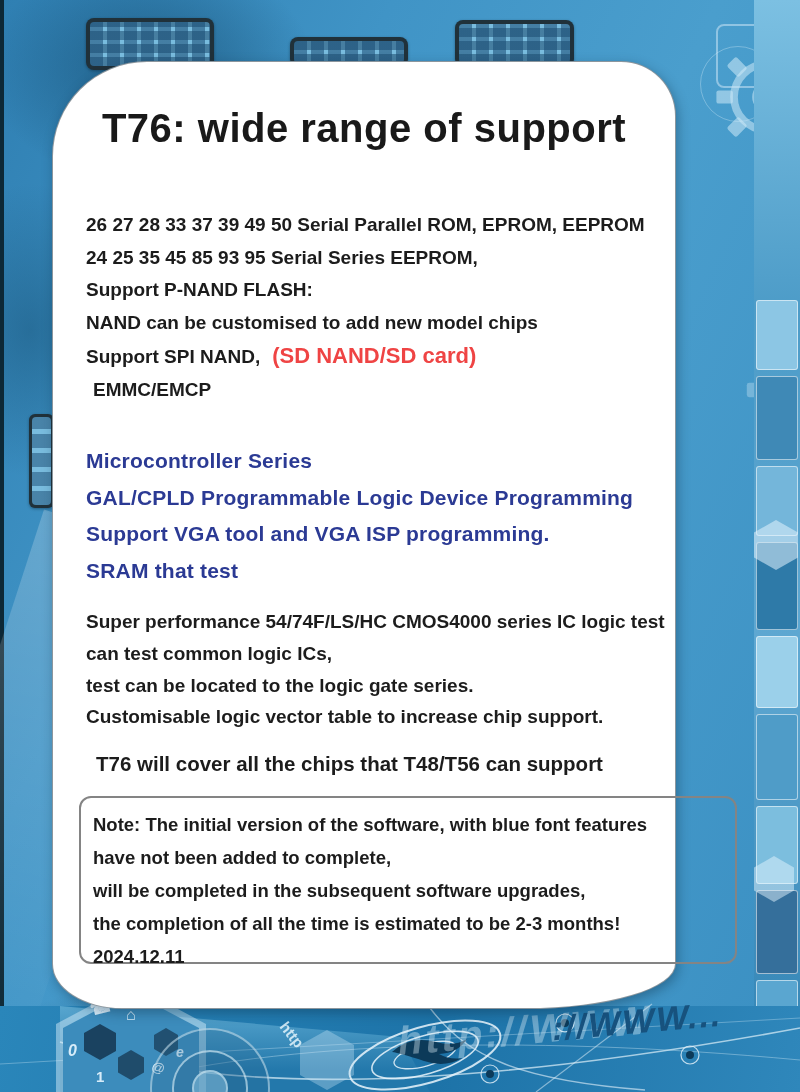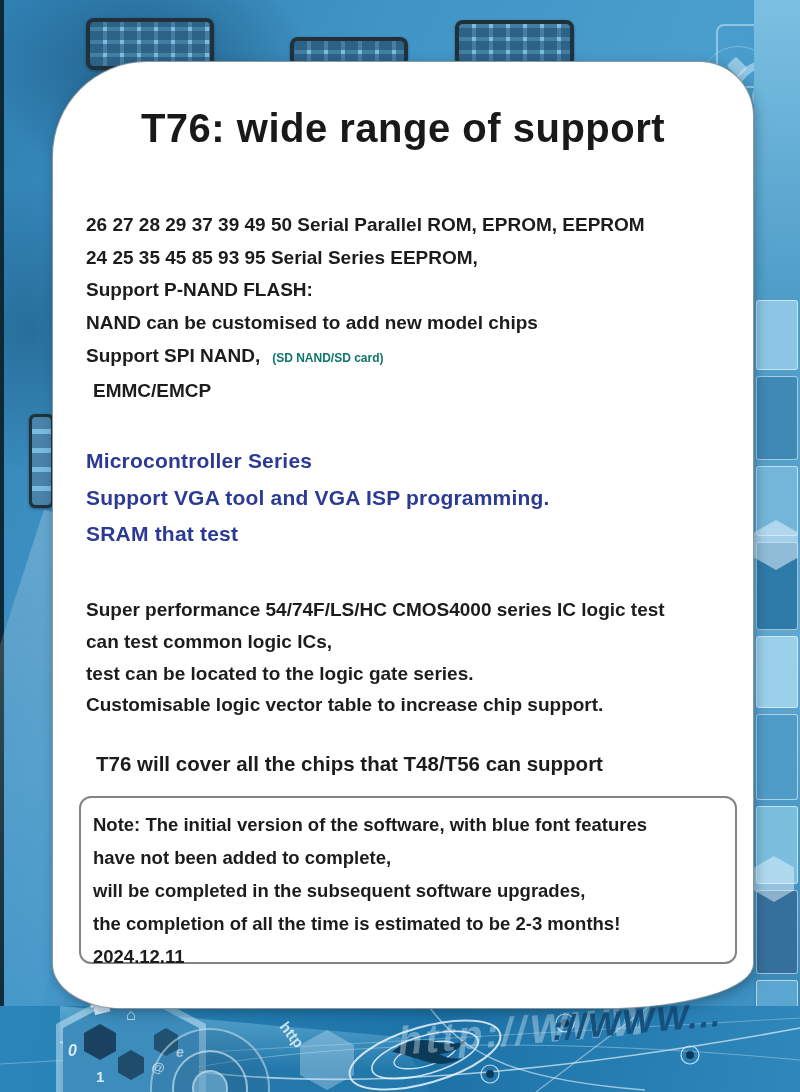--- a/index.html
+++ b/index.html
@@ -71,32 +71,32 @@
   .hex-glyph{position:absolute;color:rgba(232,246,255,.9);font-weight:bold;}
   .hex2{left:300px;top:1030px;width:54px;height:60px;background:rgba(200,230,246,.35);}
 
   .lens{position:absolute;border-radius:50%;border:2px solid rgba(222,242,250,.5);
      background:rgba(40,100,140,.25);}
   .lens.l1{left:150px;top:1028px;width:120px;height:120px;}
   .lens.l2{left:172px;top:1050px;width:76px;height:76px;border-color:rgba(222,242,250,.6);}
   .lens.l3{left:192px;top:1070px;width:36px;height:36px;background:rgba(140,195,225,.5);}
 
   
-  .card{position:absolute;left:52px;top:61px;width:702px;height:948px;z-index:5;
+  .card{position:absolute;left:52px;top:61px;width:624px;height:948px;z-index:5;
      background:#ffffff;border:1px solid rgba(25,45,60,.5);
      border-radius:95px 55px 150px 70px / 95px 55px 45px 45px;
      box-shadow:2px 4px 12px rgba(10,35,55,.35);}
   .title{position:absolute;left:0;top:44px;width:100%;text-align:center;
      font-size:40px;font-weight:bold;color:#191919;letter-spacing:.5px;white-space:nowrap;}
   .tblock{position:absolute;left:33px;white-space:nowrap;font-weight:bold;color:#1c1c1c;}
   .rom{top:147px;font-size:19px;line-height:32.7px;}
   .rom .indent{padding-left:7px;}
-  .sd-note{font-size:12px;color:#0f766e;margin-left:12px;}
+  .sd-note{font-size:22px;color:#ef4444;margin-left:12px;}
   .mcu{top:381px;font-size:21px;line-height:36.5px;color:#2b3a94;letter-spacing:.2px;}
-  .logic{top:532px;font-size:19px;line-height:31.8px;}
+  .logic{top:544px;font-size:19px;line-height:31.8px;}
   .coverage{position:absolute;left:43px;top:690px;font-size:20.5px;font-weight:bold;
      color:#1c1c1c;white-space:nowrap;}
   .note-box{position:absolute;left:26px;top:734px;width:658px;height:168px;
      border:2px solid #848484;border-radius:12px;padding:10px 12px;
      font-size:18.5px;line-height:33px;font-weight:bold;color:#1c1c1c;white-space:nowrap;}
 </style>
 </head>
 <body>
 
 <div class="stage">
@@ -226,30 +226,31 @@
     <div class="lens l1"></div>
     <div class="lens l2"></div>
     <div class="lens l3"></div>
   </div>
 
   <div class="card">
 
     <div class="title">T76: wide range of support</div>
 
     <div class="tblock rom">
-      <div>26 27 28 29 37 39 49 50 Serial Parallel ROM, EPROM, EEPROM</div>
+      <div>26 27 28 33 37 39 49 50 Serial Parallel ROM, EPROM, EEPROM</div>
       <div>24 25 35 45 85 93 95 Serial Series EEPROM,</div>
       <div>Support P-NAND FLASH:</div>
       <div>NAND can be customised to add new model chips</div>
       <div><span>Support SPI NAND,</span><span class="sd-note">(SD NAND/SD card)</span></div>
       <div class="indent">EMMC/EMCP</div>
     </div>
 
     <div class="tblock mcu">
       <div>Microcontroller Series</div>
+      <div>GAL/CPLD Programmable Logic Device Programming</div>
       <div>Support VGA tool and VGA ISP programming.</div>
       <div>SRAM that test</div>
     </div>
 
     <div class="tblock logic">
       <div>Super performance 54/74F/LS/HC CMOS4000 series IC logic test</div>
       <div>can test common logic ICs,</div>
       <div>test can be located to the logic gate series.</div>
       <div>Customisable logic vector table to increase chip support.</div>
     </div>

